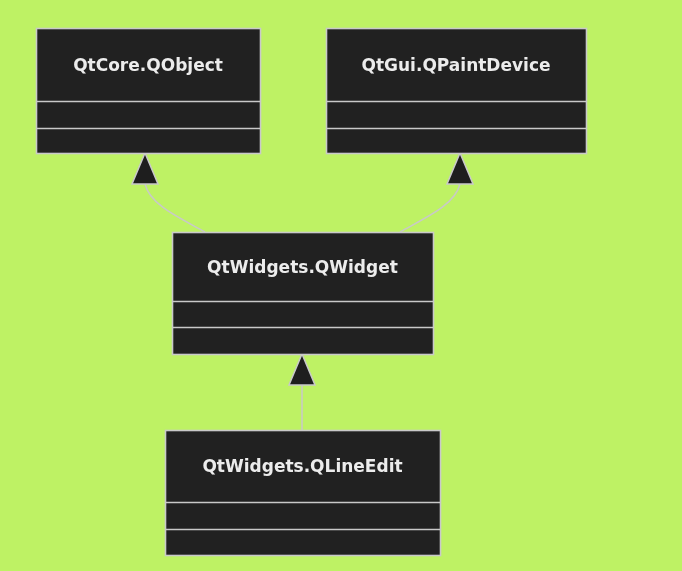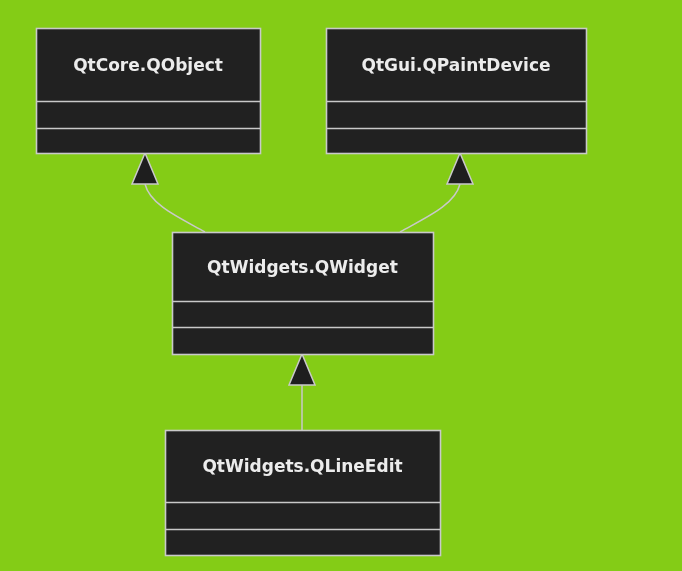--- a/index.html
+++ b/index.html
@@ -4,21 +4,21 @@
 <style>
   html, body {
     margin: 0;
     padding: 0;
     background: #1e1e1e;
   }
   #diagram-root {
     position: relative;
     width: 682px;
     height: 571px;
-    background: #84cc16;
+    background: #bef264;
     overflow: hidden;
     font-family: "DejaVu Sans", "Liberation Sans", sans-serif;
   }
   #uml-svg {
     position: absolute;
     left: 0;
     top: 0;
     width: 682px;
     height: 571px;
     display: block;

